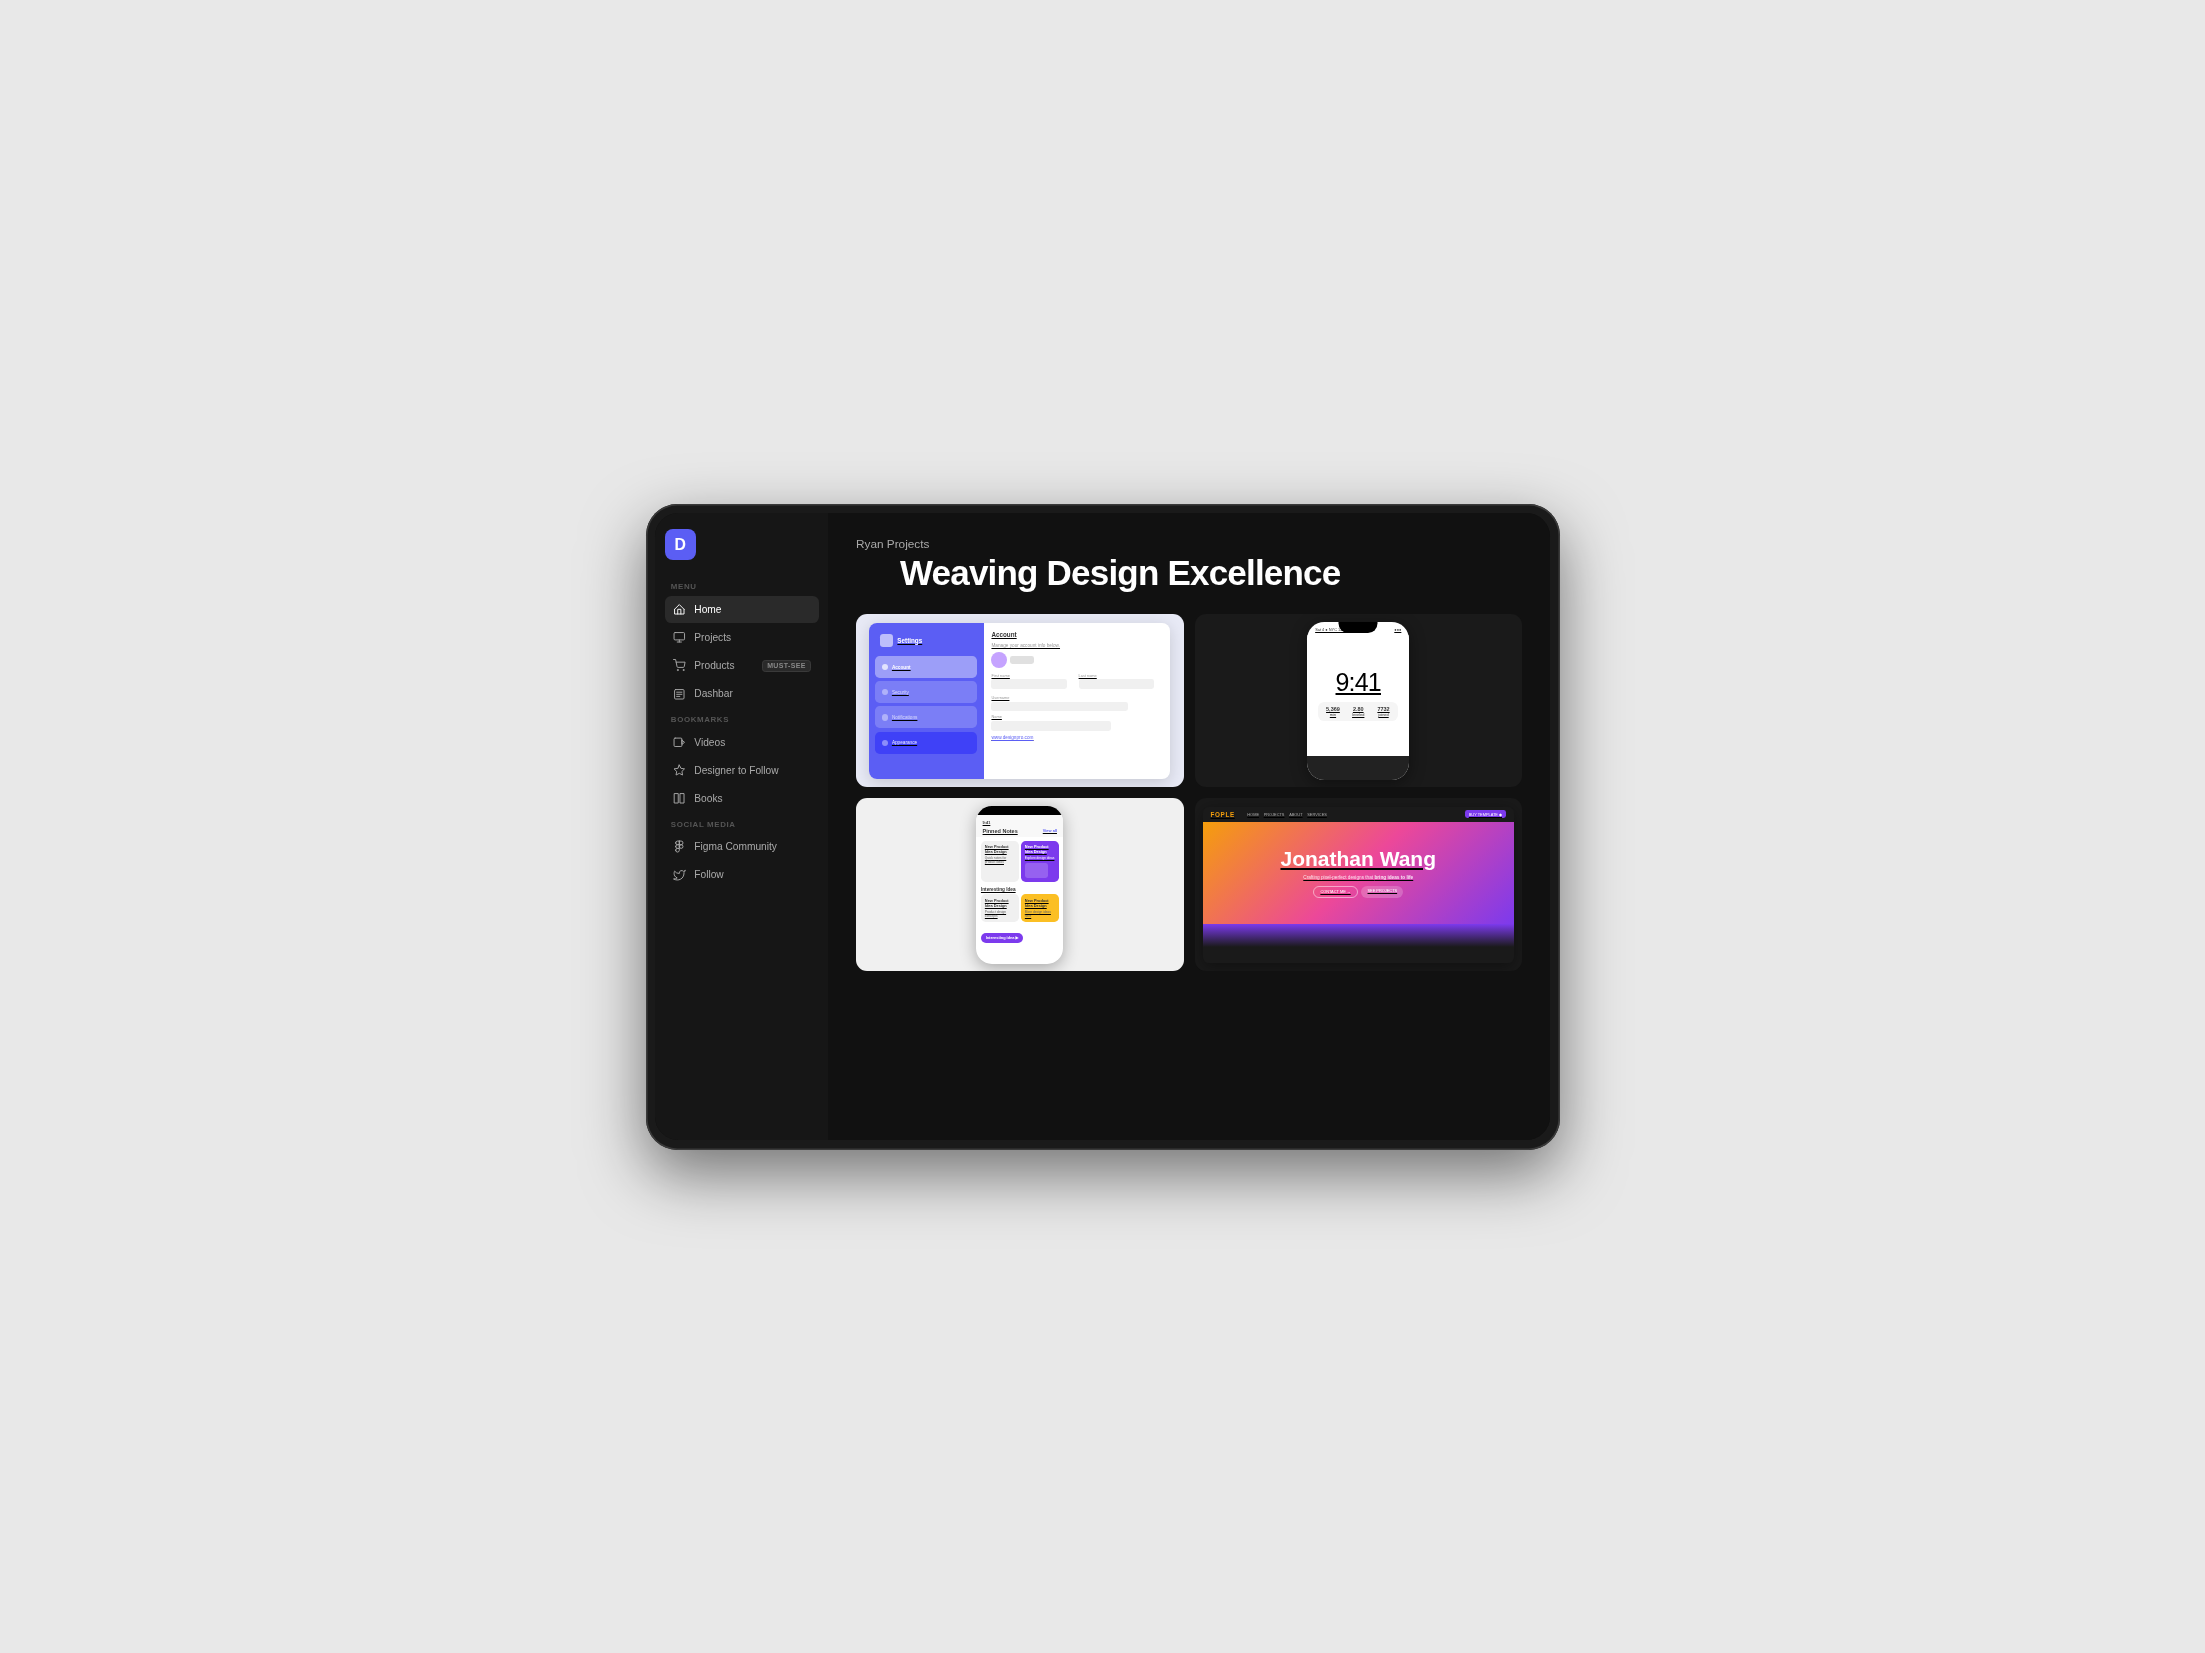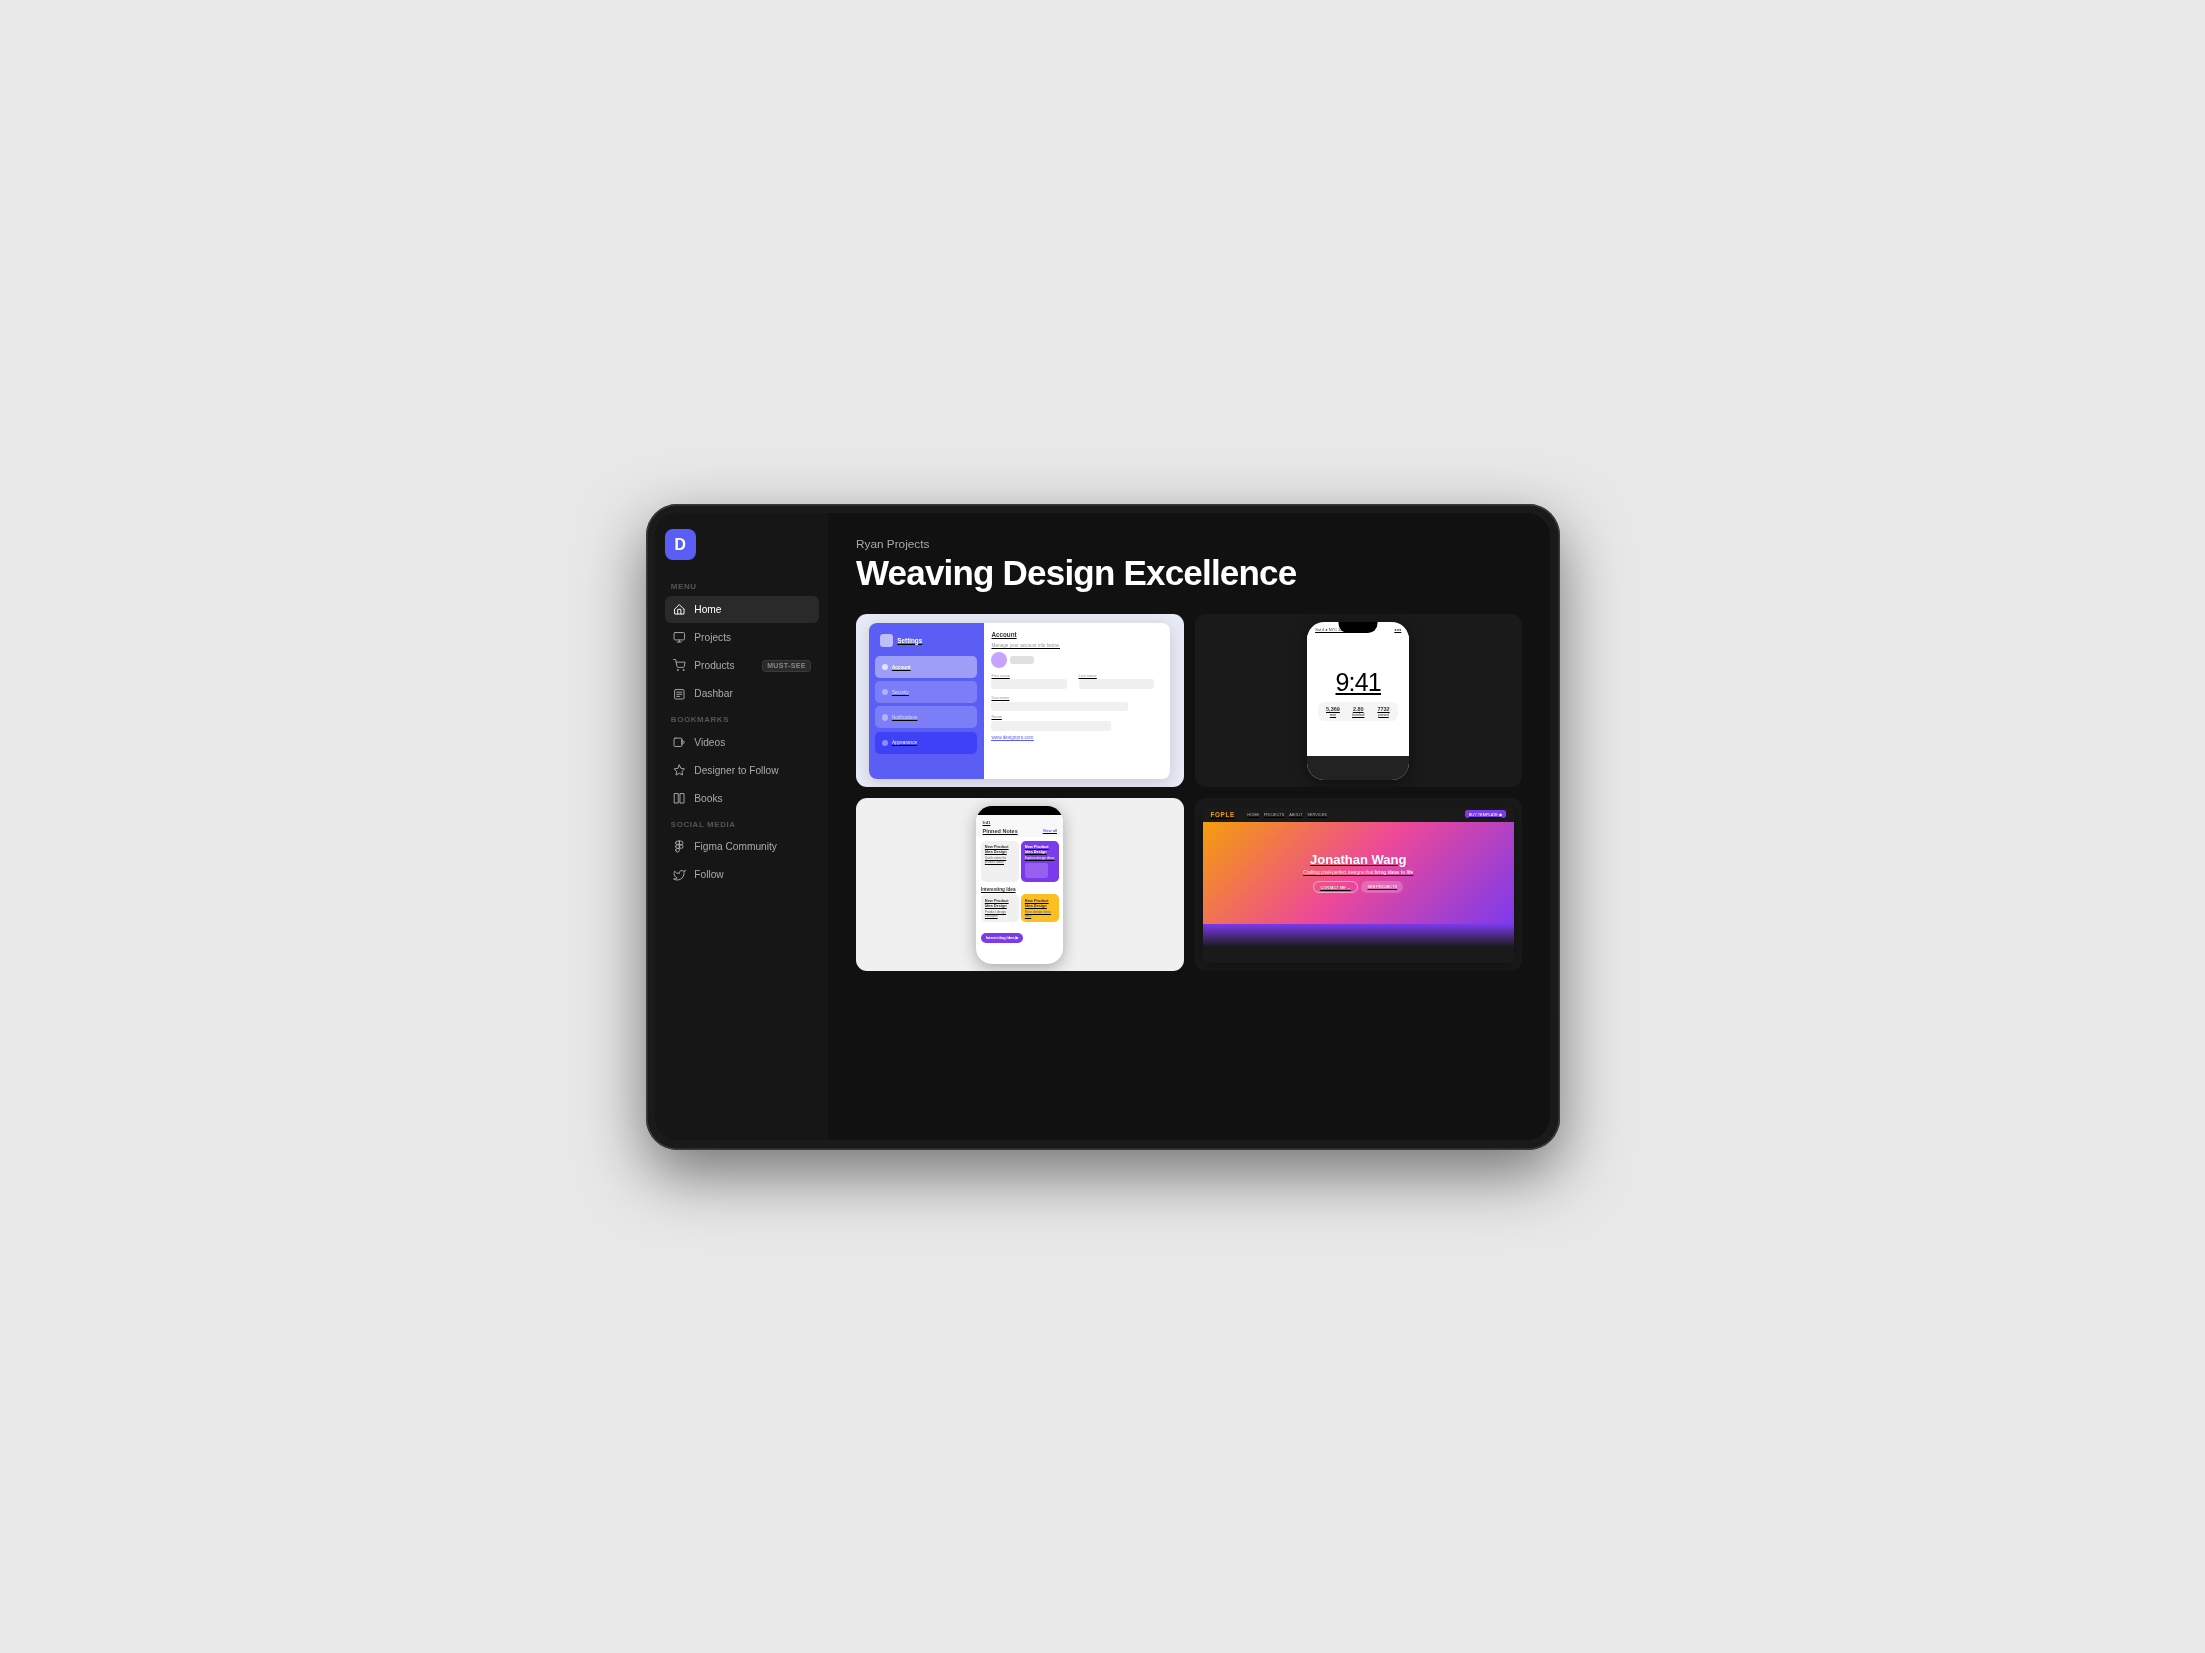--- a/index.html
+++ b/index.html
@@ -157,20 +157,21 @@
       font-weight: 400;
       margin-bottom: 3.2px;
     }
 
     .hero-title {
       color: #fff;
       font-size: 35px;
       font-weight: 800;
       letter-spacing: -0.8px;
       line-height: 1.1;
+      margin-left: 44px;
     }
 
     
     .content-grid {
       display: grid;
       grid-template-columns: 1fr 1fr;
       grid-template-rows: auto auto;
       gap: 11px;
     }
 
@@ -505,21 +506,21 @@
       background: linear-gradient(135deg, #f59e0b 0%, #ec4899 50%, #7c3aed 100%);
       padding: 15.8px 12.6px;
       min-height: 102px;
       display: flex;
       flex-direction: column;
       align-items: center;
       justify-content: center;
     }
 
     .portfolio-hero-name {
-      font-size: 13px;
+      font-size: 21px;
       font-weight: 800;
       color: #fff;
       text-align: left;
       margin-bottom: 3.2px;
     }
 
     .portfolio-hero-sub {
       font-size: 4.7px;
       color: rgba(255,255,255,0.85);
       text-align: center;

